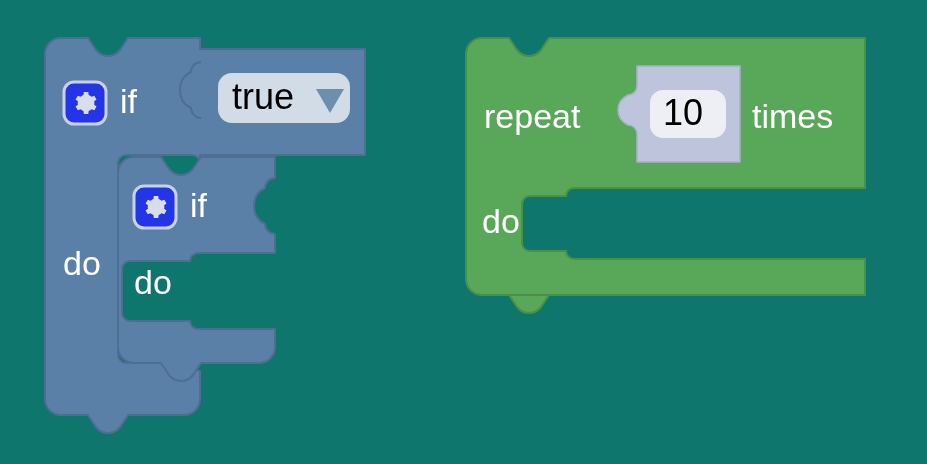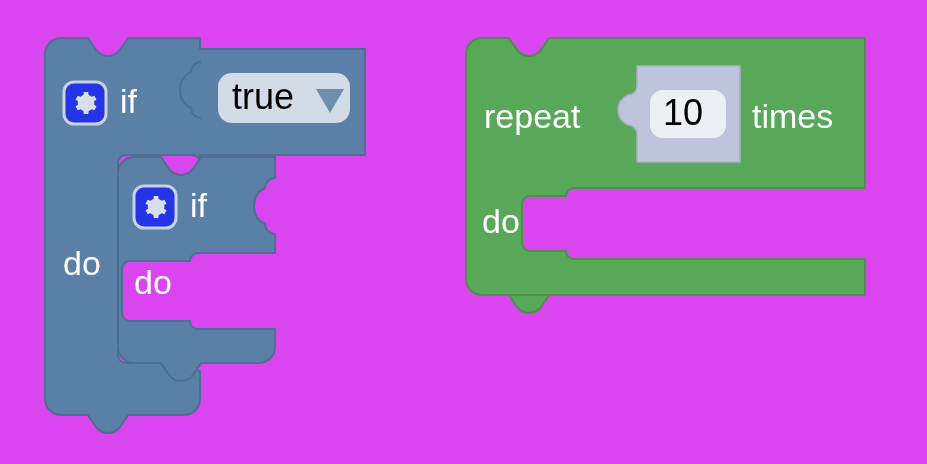--- a/index.html
+++ b/index.html
@@ -10,21 +10,21 @@
   body {
     width: 927px;
     height: 464px;
     font-family: "Liberation Sans", sans-serif;
     overflow: hidden;
   }
   #canvas {
     position: relative;
     width: 927px;
     height: 464px;
-    background: #d946ef;
+    background: #0f766e;
     text-align: right;
   }
   svg.blocks {
     position: absolute;
     left: 0;
     top: 0;
     width: 927px;
     height: 464px;
   }
   .blk-text {

